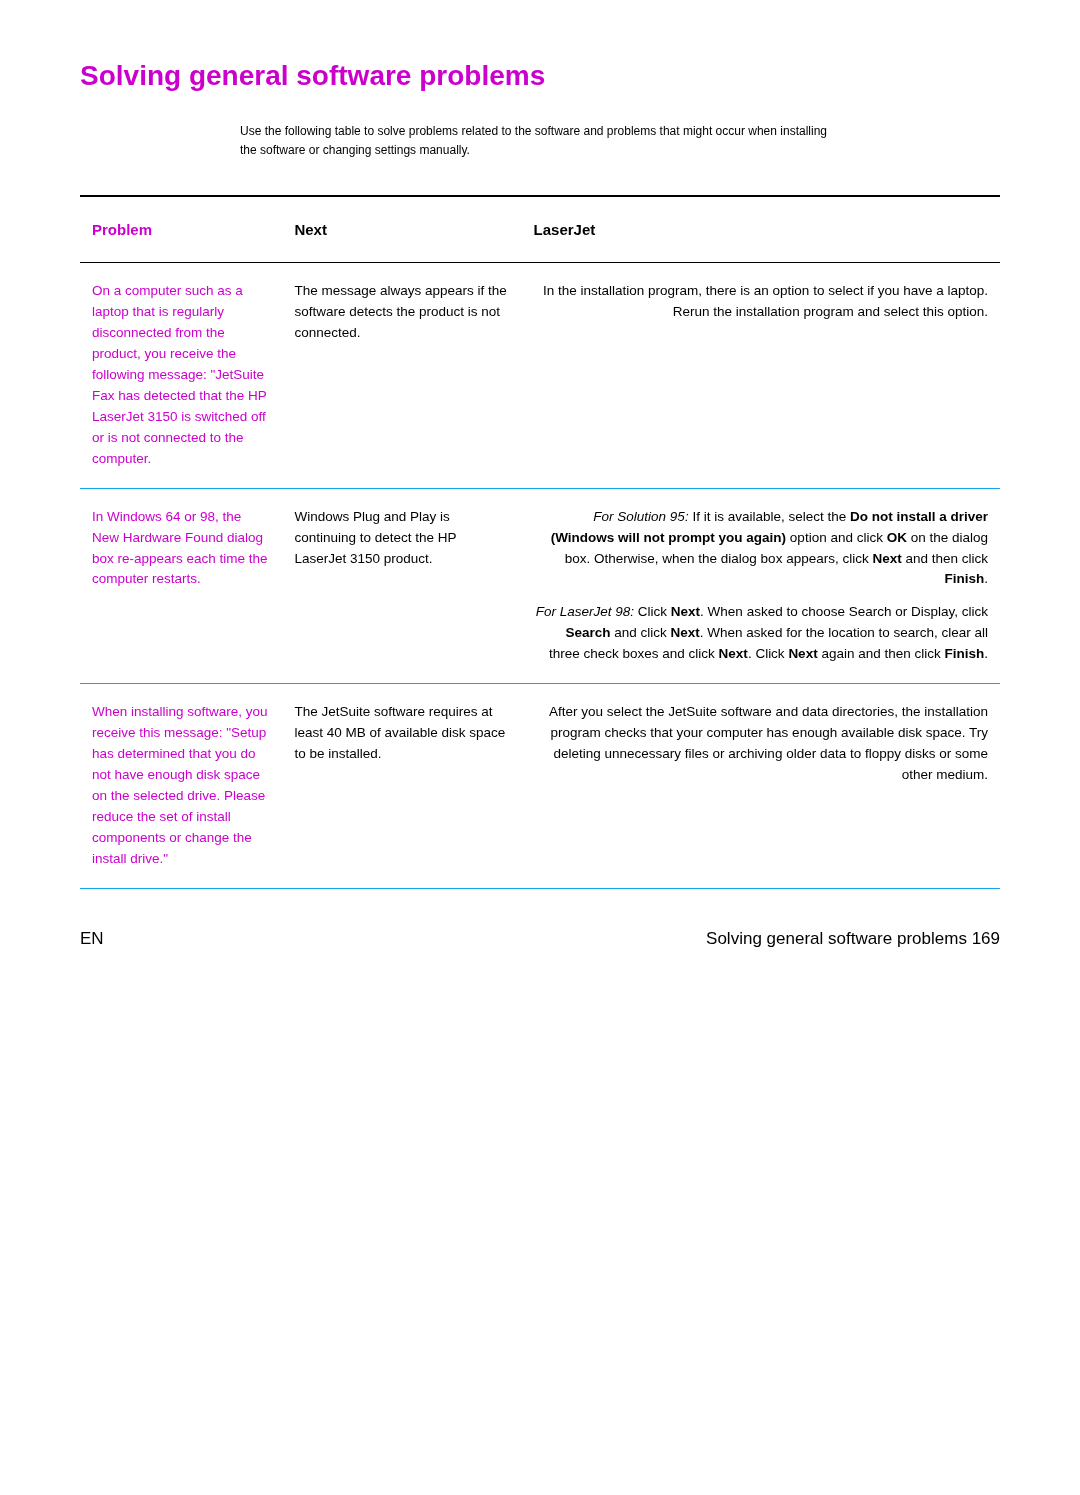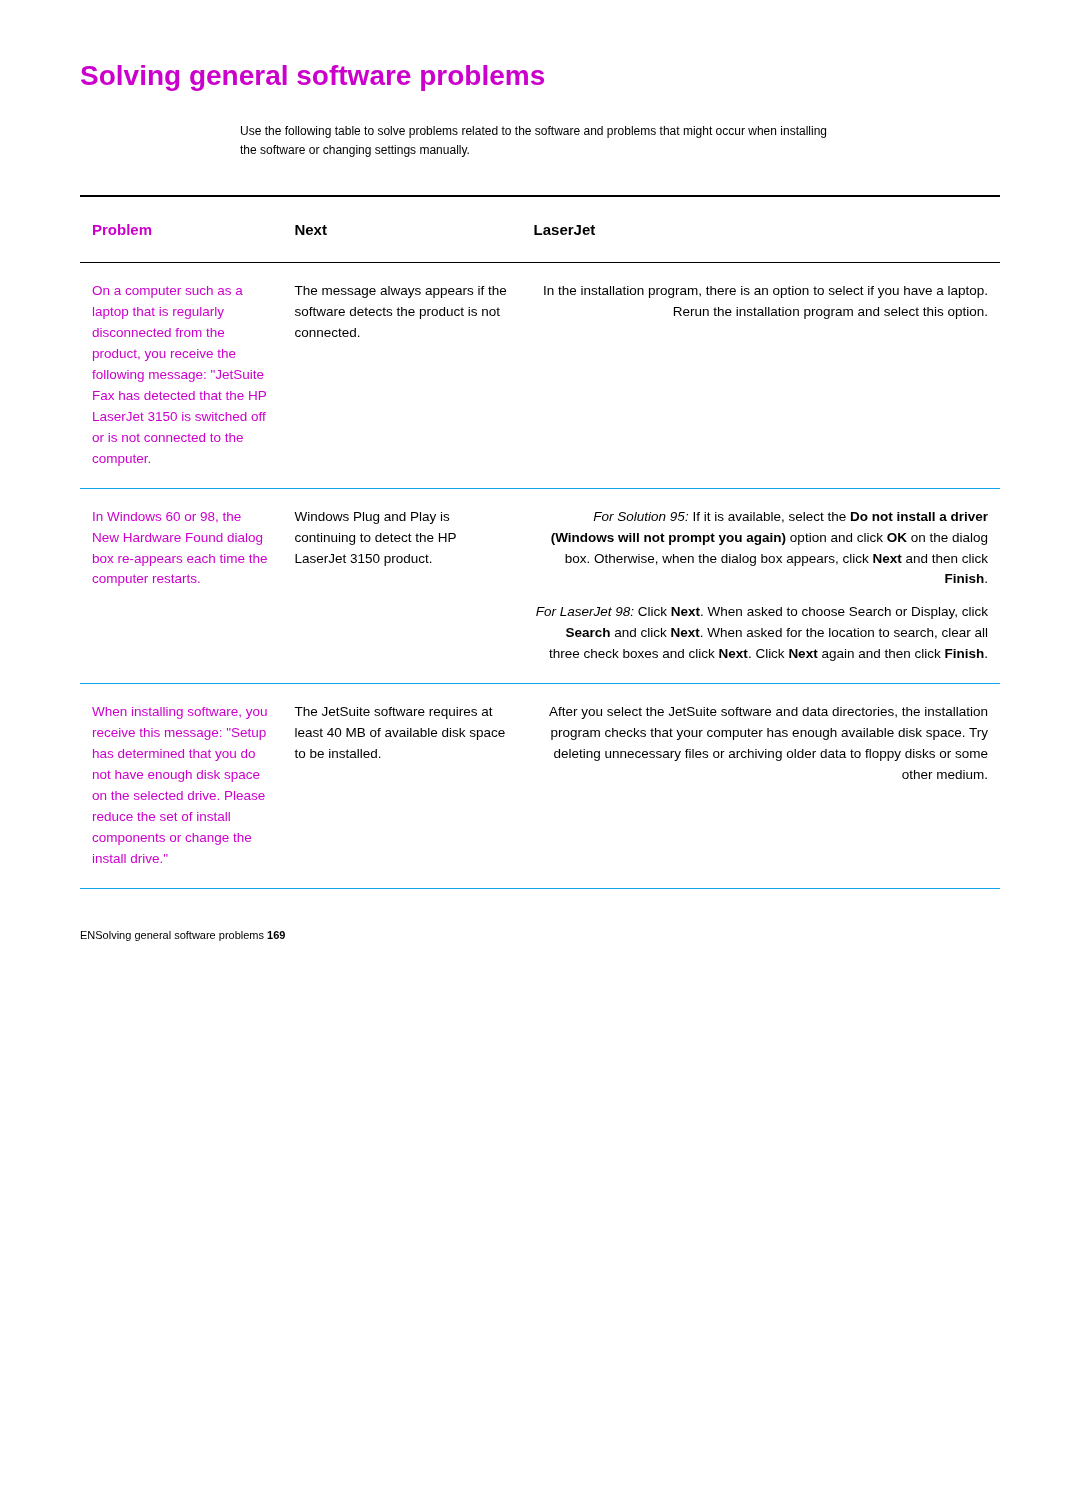--- a/index.html
+++ b/index.html
@@ -86,28 +86,29 @@
       margin-bottom: 12px;
       text-align: right;
     }
 
     .solution-para:last-child {
       margin-bottom: 0;
     }
 
     .footer {
       display: flex;
+      justify-content: space-between;
       align-items: center;
       margin-top: 36px;
-      font-size: 11px;
+      font-size: 17px;
       color: #000;
     }
 
     .footer-page {
-      font-weight: bold;
+      font-weight: normal;
     }
   </style>
 </head>
 <body>
 
 <h1 class="page-title">Solving general software problems</h1>
 
 <p class="intro-text">Use the following table to solve problems related to the software and problems that might occur when installing the software or changing settings manually.</p>
 
 <table>
@@ -127,21 +128,21 @@
       <td class="col-cause">
         <span>The message always appears if the software detects the product is not connected.</span>
       </td>
       <td class="col-solution">
         <p class="solution-para">In the installation program, there is an option to select if you have a laptop. Rerun the installation program and select this option.</p>
       </td>
     </tr>
 
     <tr>
       <td class="col-problem">
-        <span>In Windows 60 or 98, the New Hardware Found dialog box re-appears each time the computer restarts.</span>
+        <span>In Windows 64 or 98, the New Hardware Found dialog box re-appears each time the computer restarts.</span>
       </td>
       <td class="col-cause">
         <span>Windows Plug and Play is continuing to detect the HP LaserJet 3150 product.</span>
       </td>
       <td class="col-solution">
         <p class="solution-para">
           <em>For Solution 95:</em> If it is available, select the <strong>Do not install a driver (Windows will not prompt you again)</strong> option and click <strong>OK</strong> on the dialog box. Otherwise, when the dialog box appears, click <strong>Next</strong> and then click <strong>Finish</strong>.
         </p>
         <p class="solution-para">
           <em>For LaserJet 98:</em> Click <strong>Next</strong>. When asked to choose Search or Display, click <strong>Search</strong> and click <strong>Next</strong>. When asked for the location to search, clear all three check boxes and click <strong>Next</strong>. Click <strong>Next</strong> again and then click <strong>Finish</strong>.

